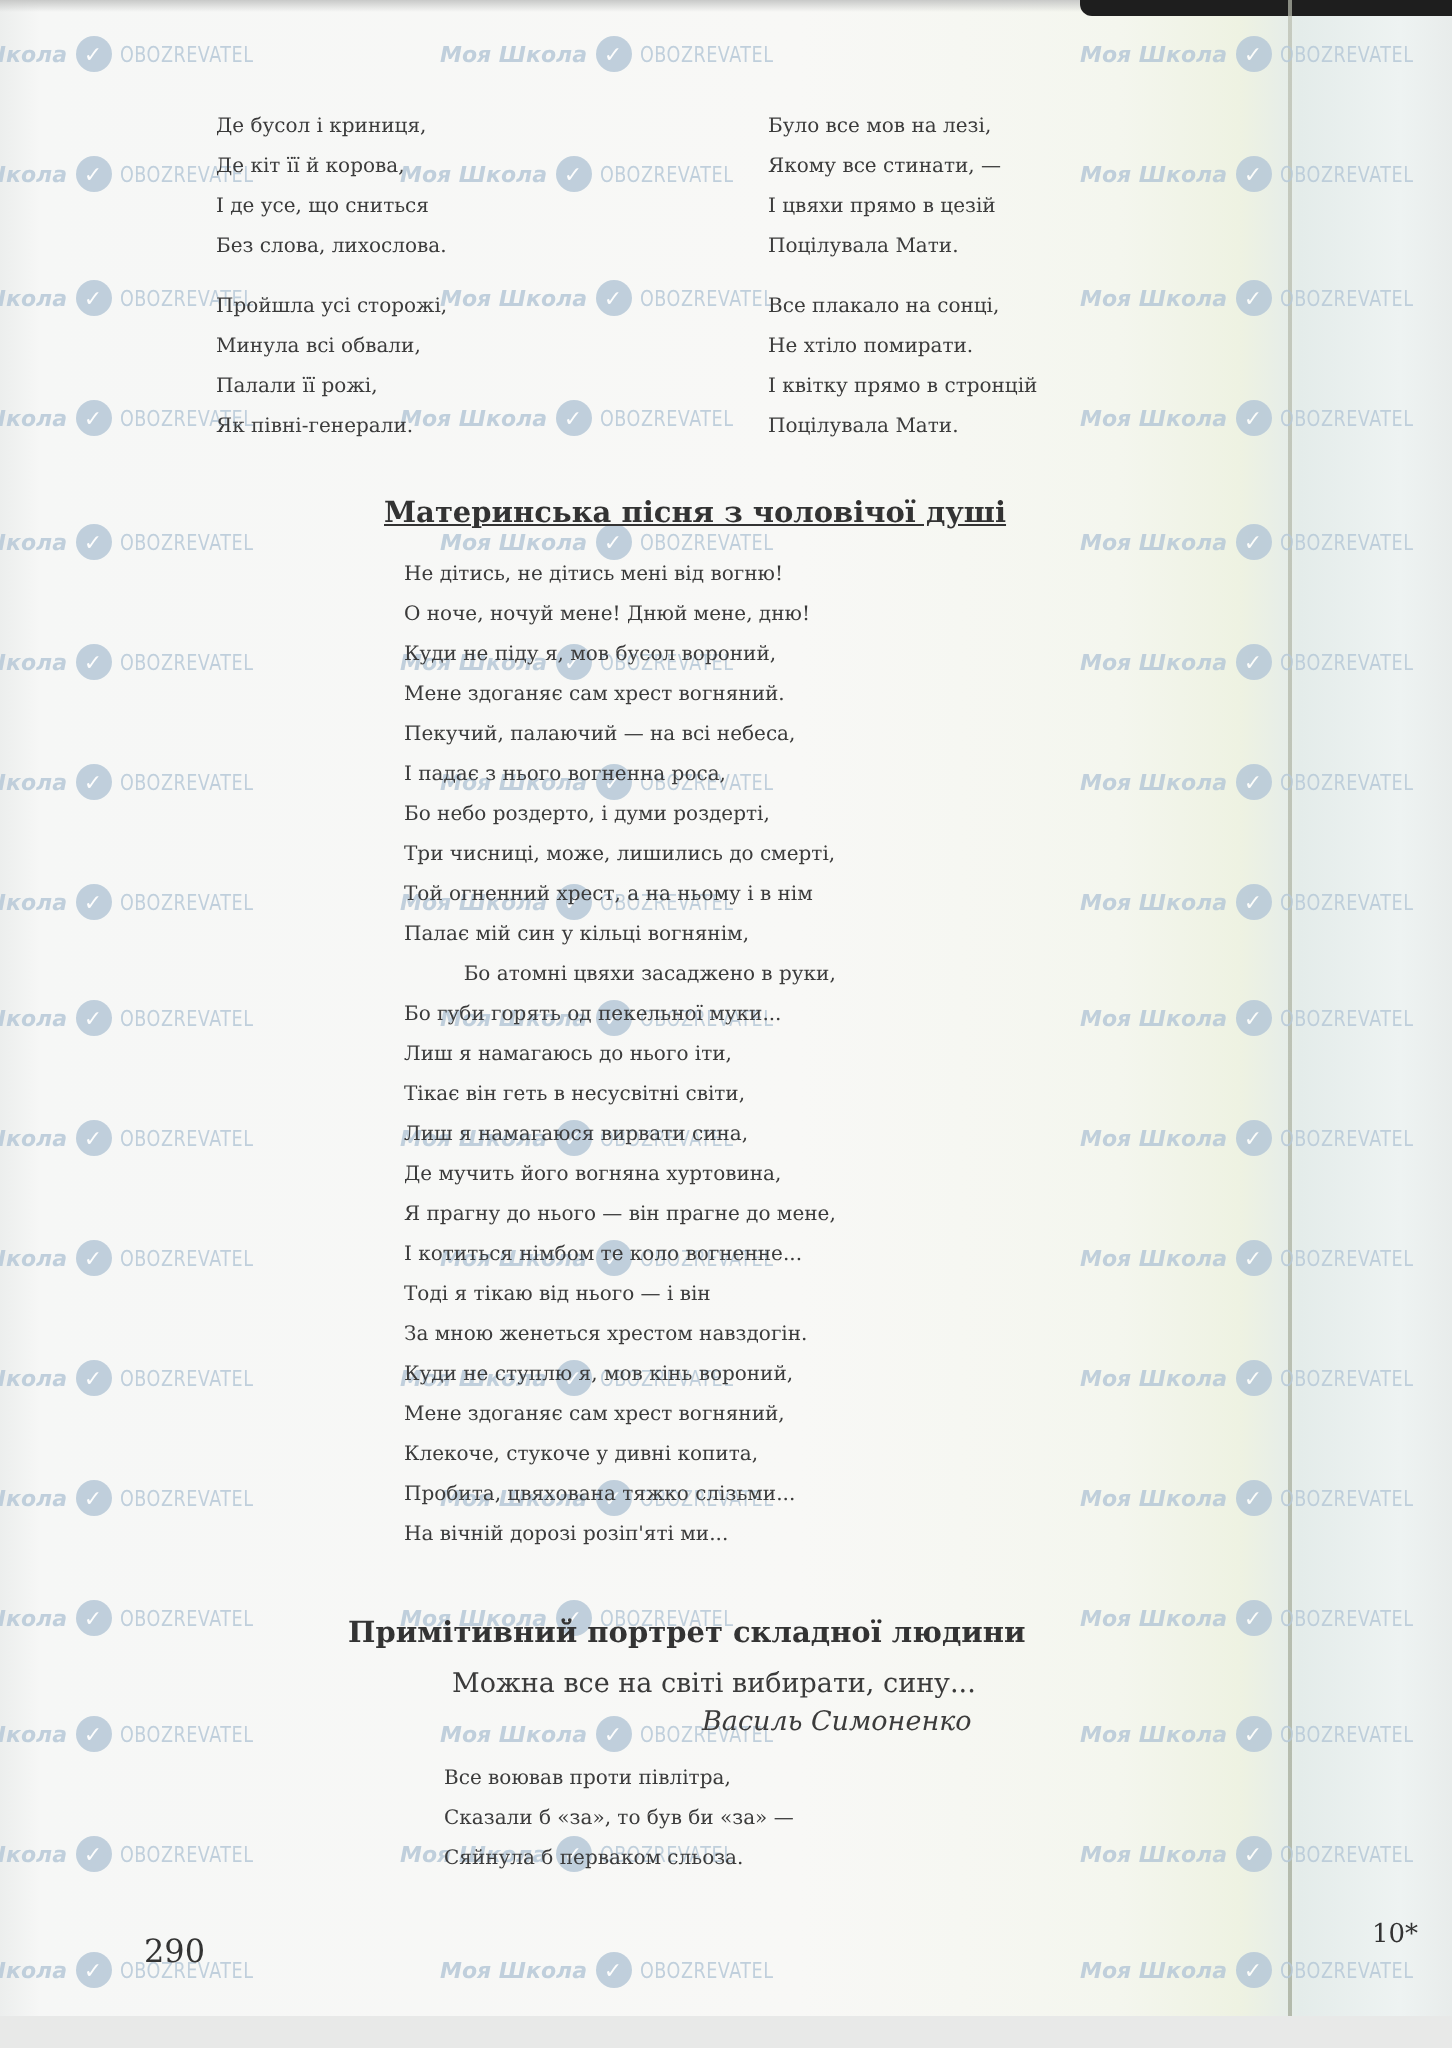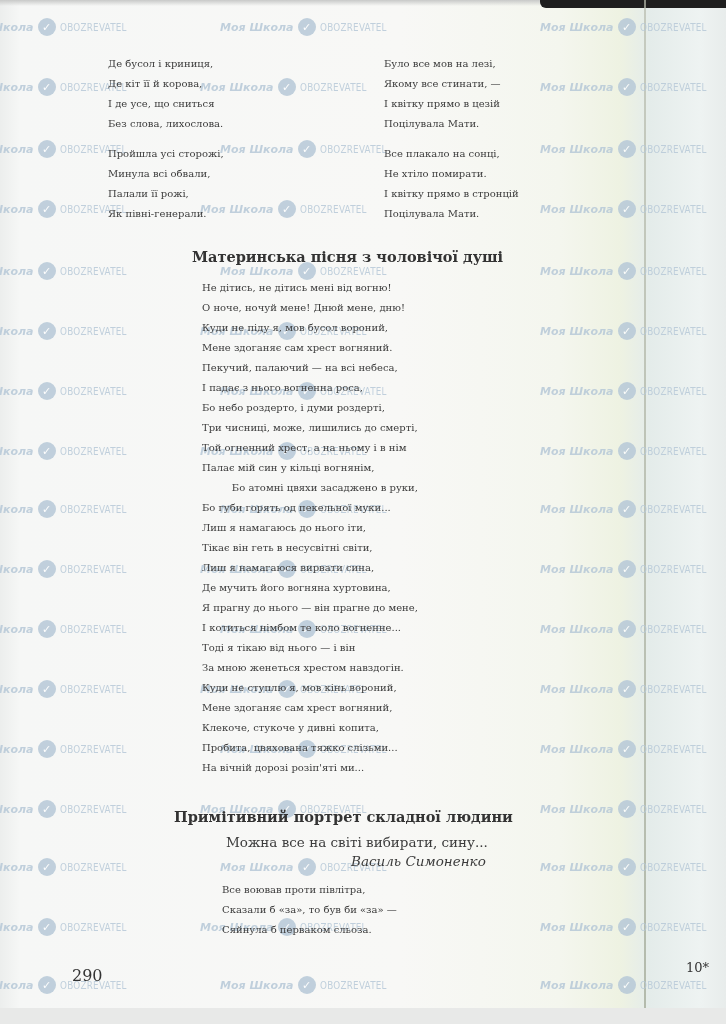--- a/index.html
+++ b/index.html
@@ -334,32 +334,32 @@
       <div>Минула всі обвали,</div>
       <div>Палали її рожі,</div>
       <div>Як півні-генерали.</div>
     </div>
   </div>
 
   <div class="text" style="left:384px; top:54px;">
     <div class="stanza">
       <div>Було все мов на лезі,</div>
       <div>Якому все стинати, —</div>
-      <div>І квітку прямо в цезій</div>
+      <div>І цвяхи прямо в цезій</div>
       <div>Поцілувала Мати.</div>
     </div>
     <div class="stanza">
       <div>Все плакало на сонці,</div>
       <div>Не хтіло помирати.</div>
       <div>І квітку прямо в стронцій</div>
       <div>Поцілувала Мати.</div>
     </div>
   </div>
 
-  <div class="title" style="left:192px; top:248px;">Материнська пісня з чоловічої душі</div>
+  <div class="title" style="left:192px; top:248px;text-decoration:underline;">Материнська пісня з чоловічої душі</div>
   <div class="text" id="poem2-lines" style="left:202px; top:278px;">
       <div style="height: 20px;">Не дітись, не дітись мені від вогню!</div>
       <div style="height: 20px;">О ноче, ночуй мене! Днюй мене, дню!</div>
       <div style="height: 20px;">Куди не піду я, мов бусол вороний,</div>
       <div style="height: 20px;">Мене здоганяє сам хрест вогняний.</div>
       <div style="height: 20px;">Пекучий, палаючий — на всі небеса,</div>
       <div style="height: 20px;">І падає з нього вогненна роса,</div>
       <div style="height: 20px;">Бо небо роздерто, і думи роздерті,</div>
       <div style="height: 20px;">Три чисниці, може, лишились до смерті,</div>
       <div style="height: 20px;">Той огненний хрест, а на ньому і в нім</div>

